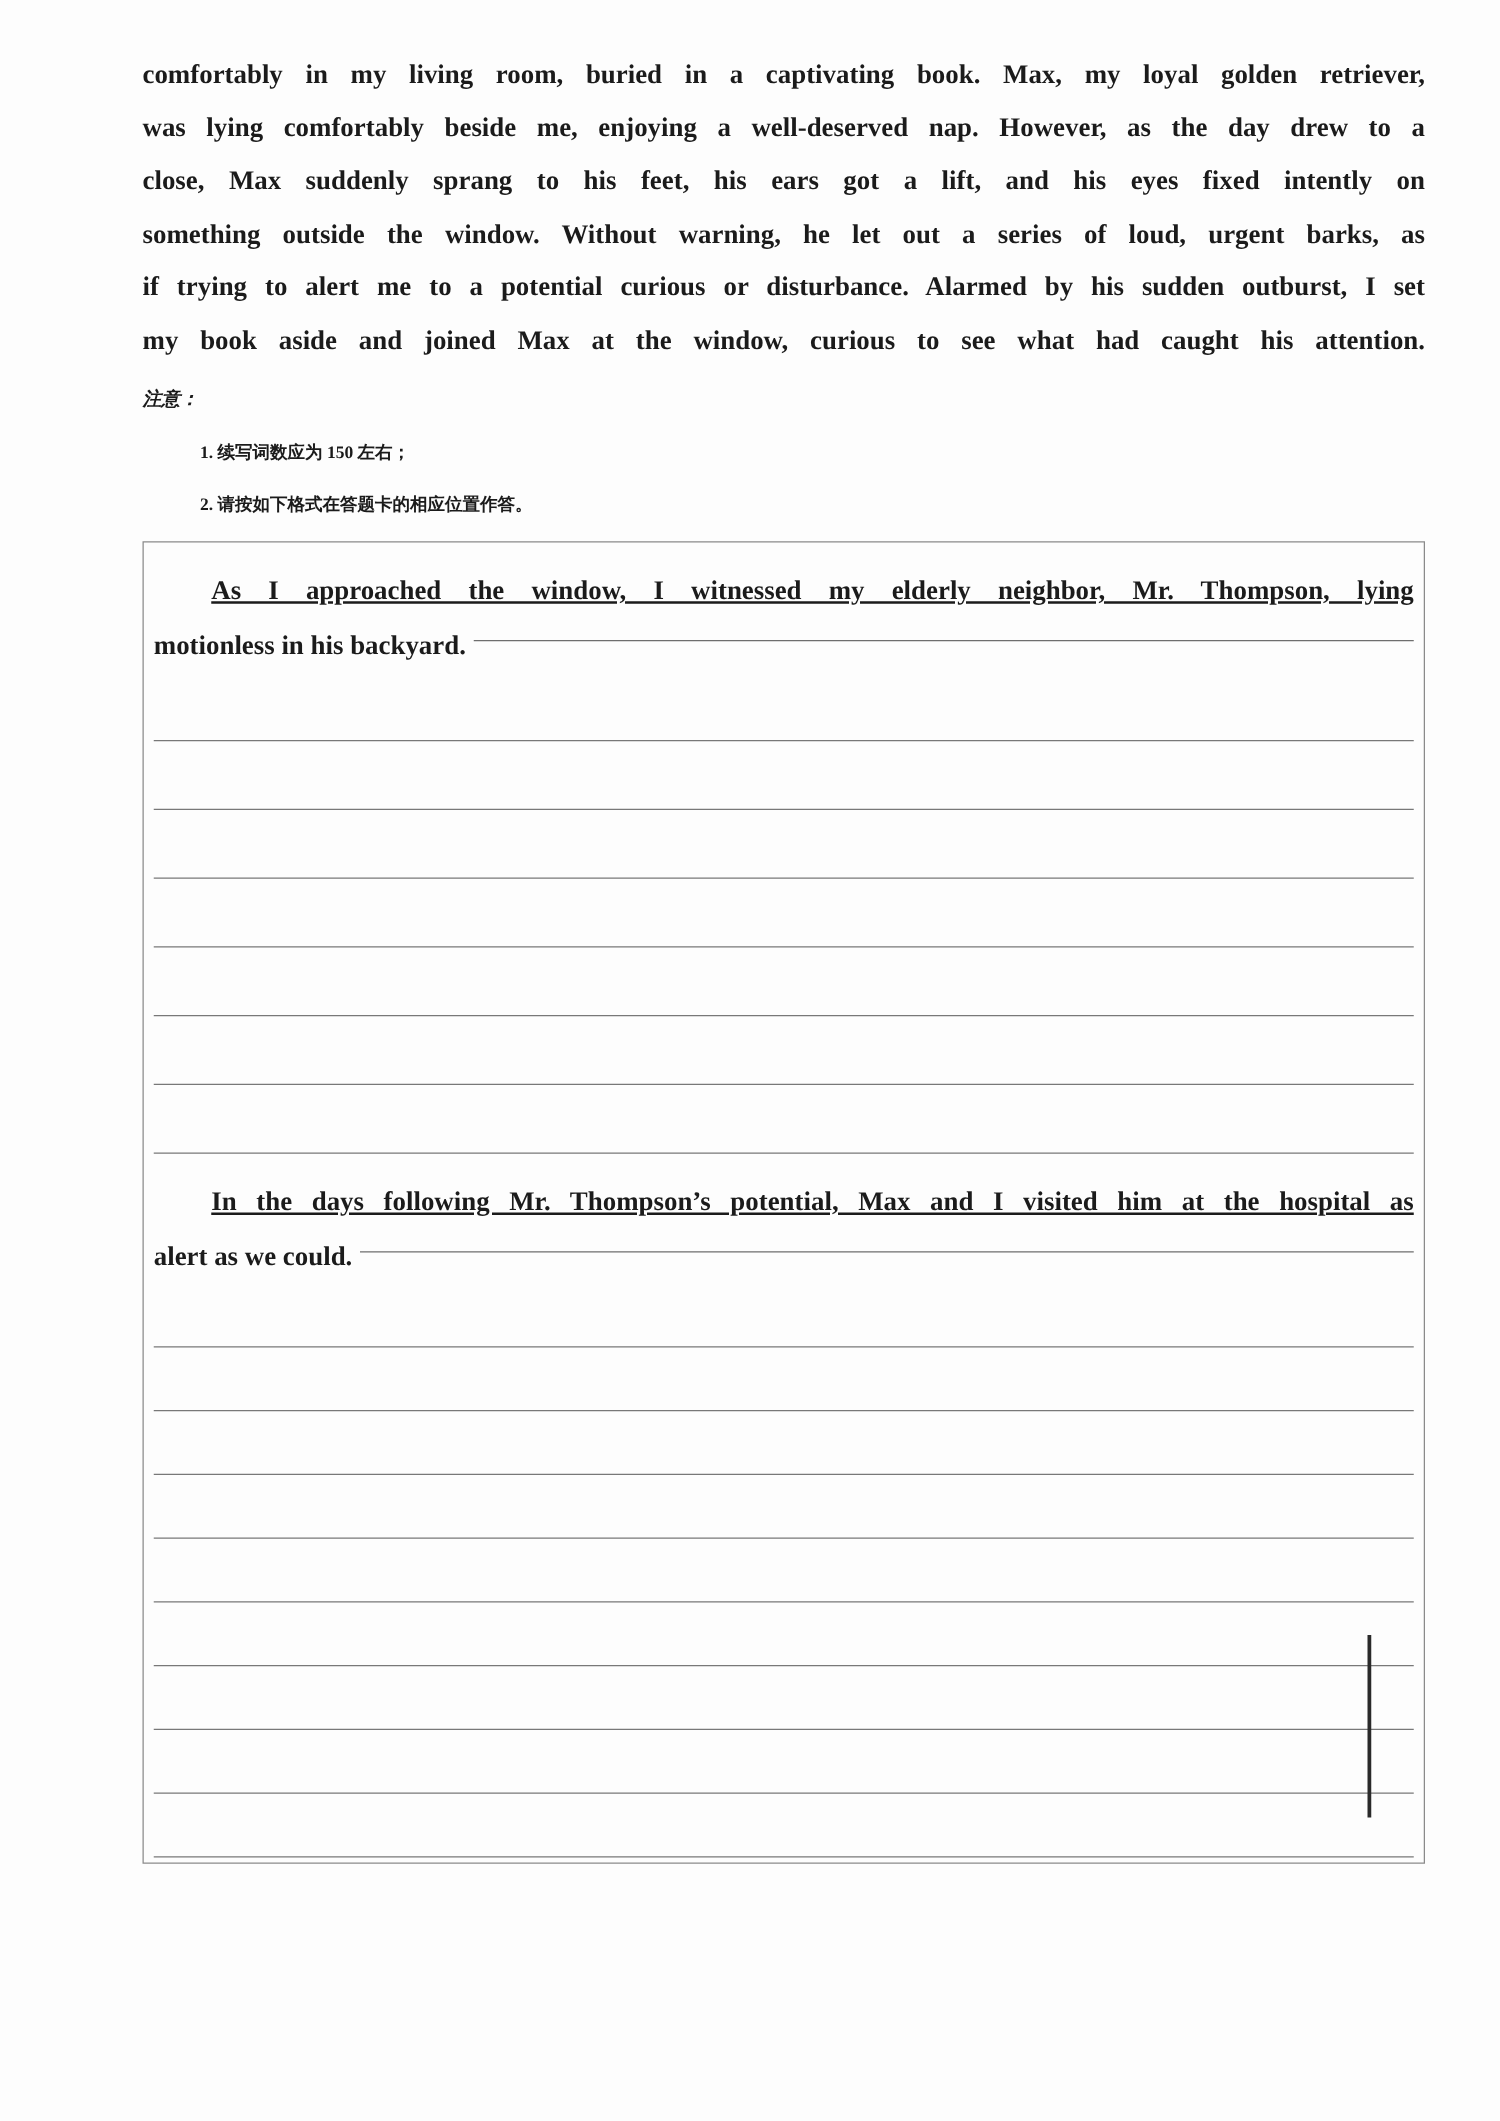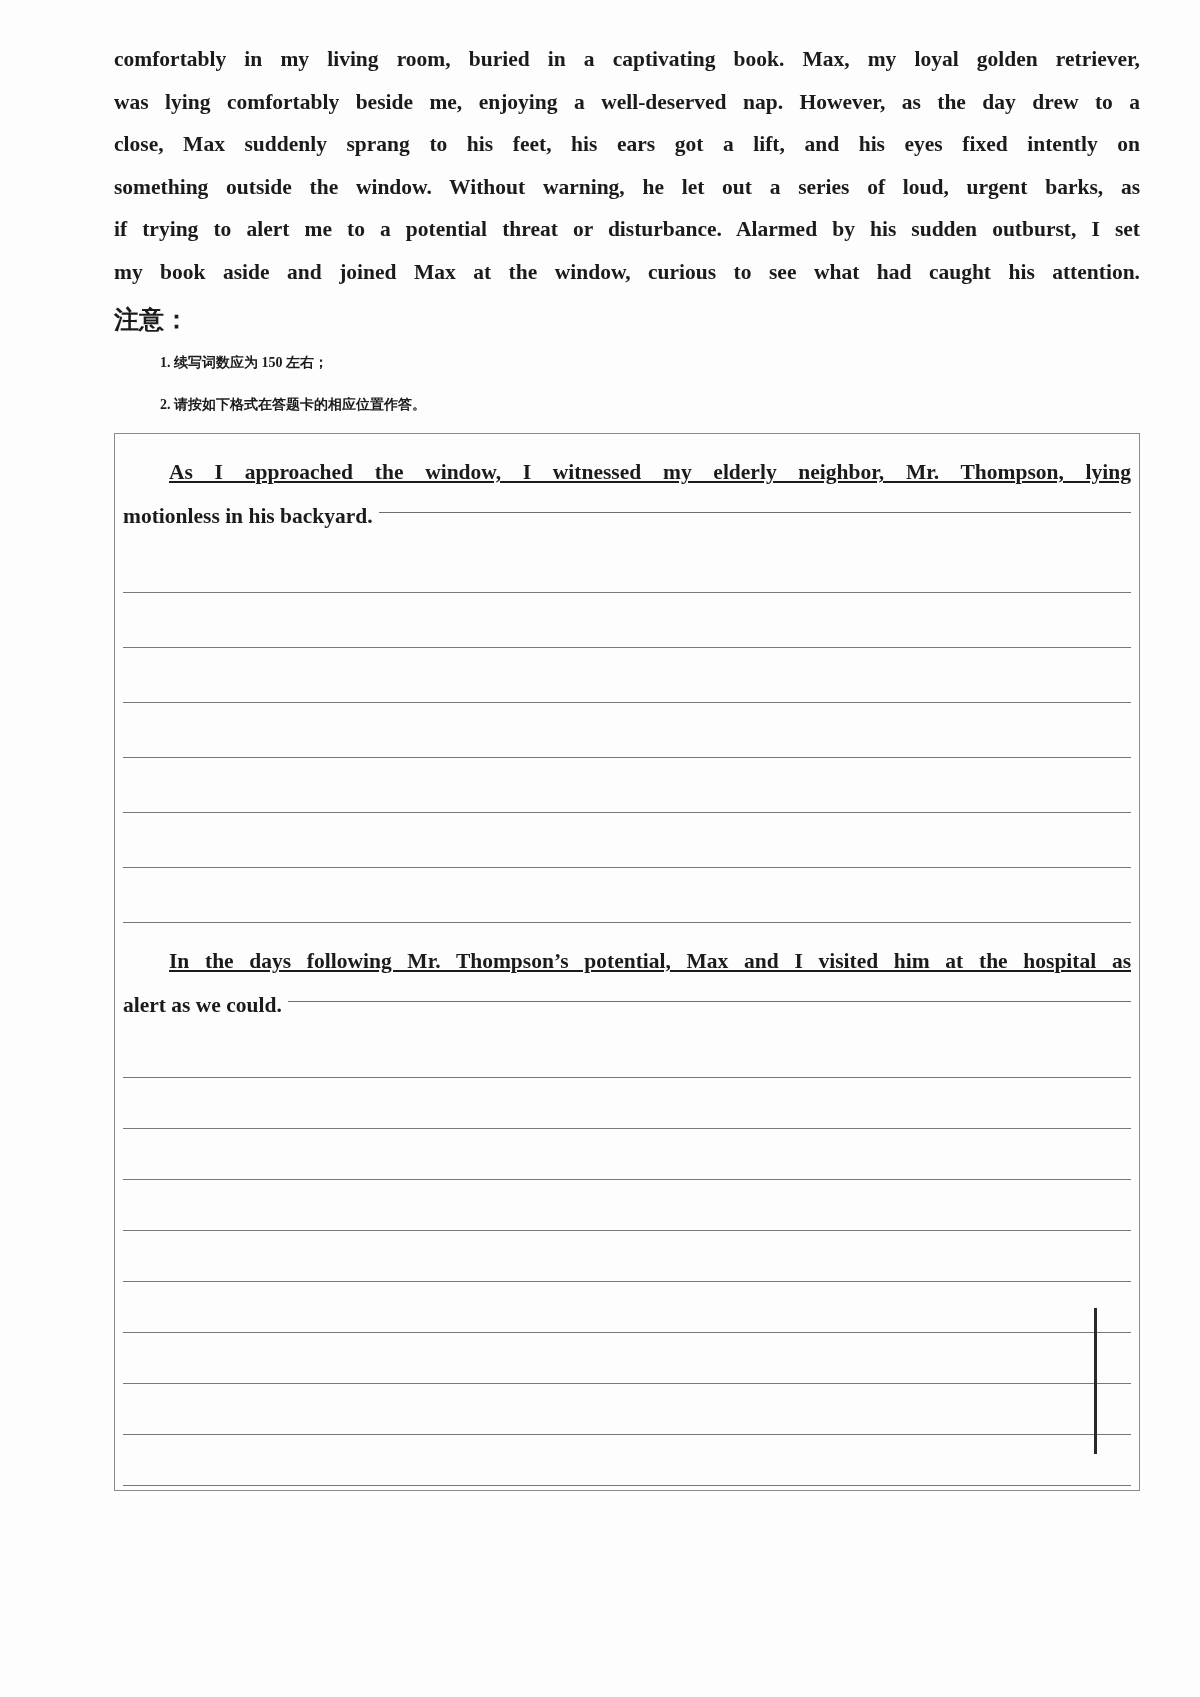--- a/index.html
+++ b/index.html
@@ -22,22 +22,22 @@
   .passage-line {
     font-size: 21.5px;
     font-weight: bold;
     line-height: 42.5px;
     height: 42.5px;
     text-align: justify;
     text-align-last: justify;
     white-space: nowrap;
   }
   .notes-label {
-    font-size: 25px; font-weight: bold;
-    margin-top: 10px; height: 34px; line-height: 34px;
+    font-size: 15px; font-weight: bold;
+    margin-top: 10px; height: 34px; line-height: 34px; font-style: italic;
   }
   .note-item {
     font-size: 14px; font-weight: bold;
     margin-left: 46px; margin-top: 9px;
     height: 33px; line-height: 33px;
   }
   .answer-box {
     margin-top: 12px;
     border: 1.5px solid #8a8a8a;
     height: 1058px;
@@ -72,21 +72,21 @@
 <body>
 
 <div class="sheet">
   <div class="content">
 
     <div>
       <div class="passage-line">comfortably in my living room, buried in a captivating book. Max, my loyal golden retriever,</div>
       <div class="passage-line">was lying comfortably beside me, enjoying a well-deserved nap. However, as the day drew to a</div>
       <div class="passage-line">close, Max suddenly sprang to his feet, his ears got a lift, and his eyes fixed intently on</div>
       <div class="passage-line">something outside the window. Without warning, he let out a series of loud, urgent barks, as</div>
-      <div class="passage-line">if trying to alert me to a potential threat or disturbance. Alarmed by his sudden outburst, I set</div>
+      <div class="passage-line">if trying to alert me to a potential curious or disturbance. Alarmed by his sudden outburst, I set</div>
       <div class="passage-line">my book aside and joined Max at the window, curious to see what had caught his attention.</div>
     </div>
 
     <div class="notes-label">注意：</div>
     <div class="note-item">1. 续写词数应为 150 左右；</div>
     <div class="note-item">2. 请按如下格式在答题卡的相应位置作答。</div>
 
     <div class="answer-box">
 
       <div class="box-text-line indented justify-full">As I approached the window, I witnessed my elderly neighbor, Mr. Thompson, lying</div>

